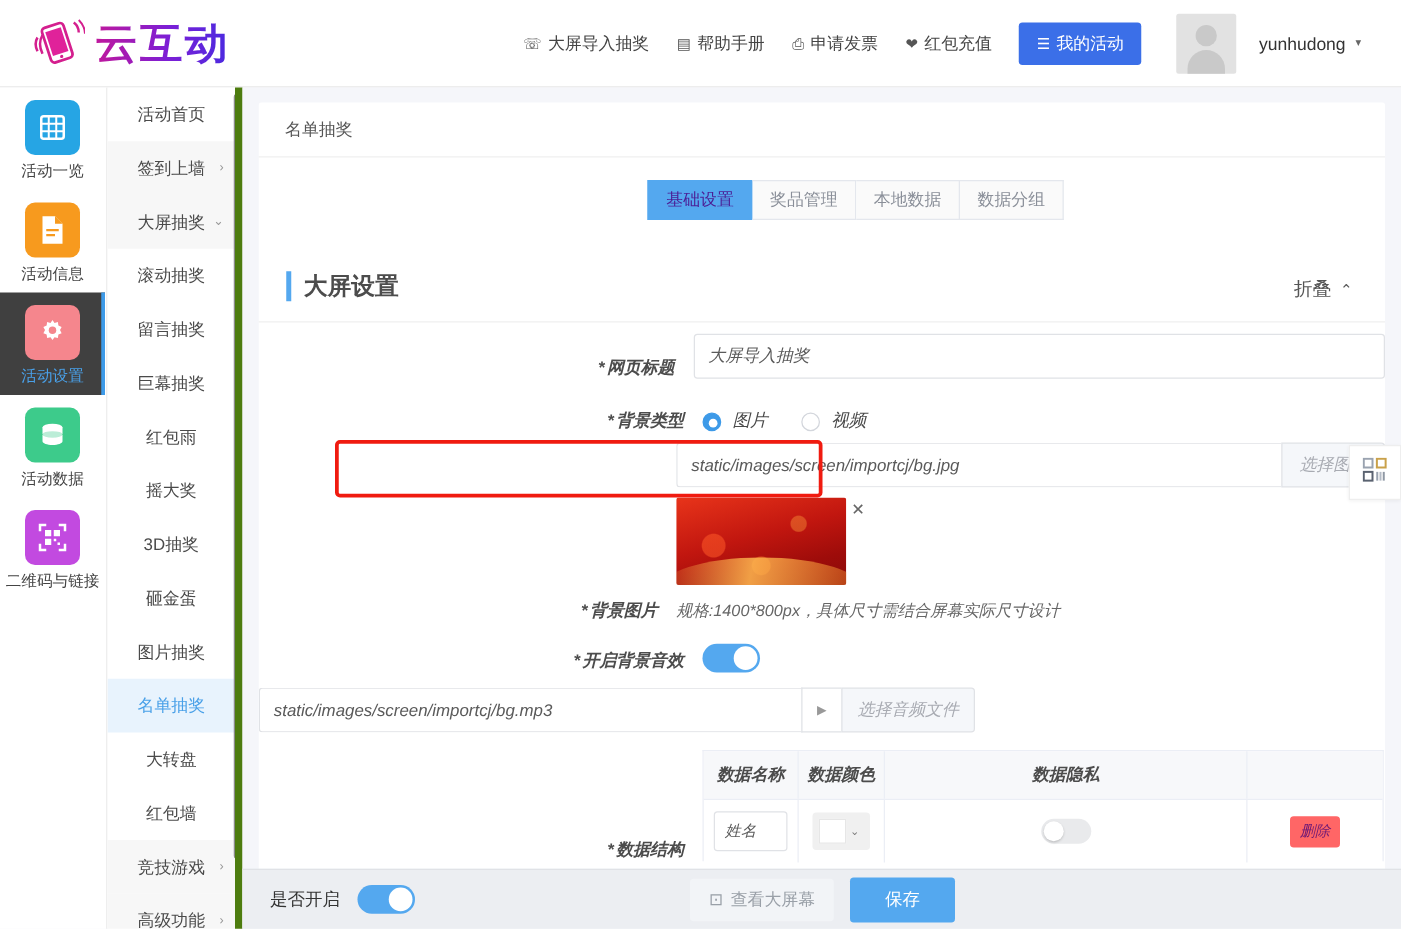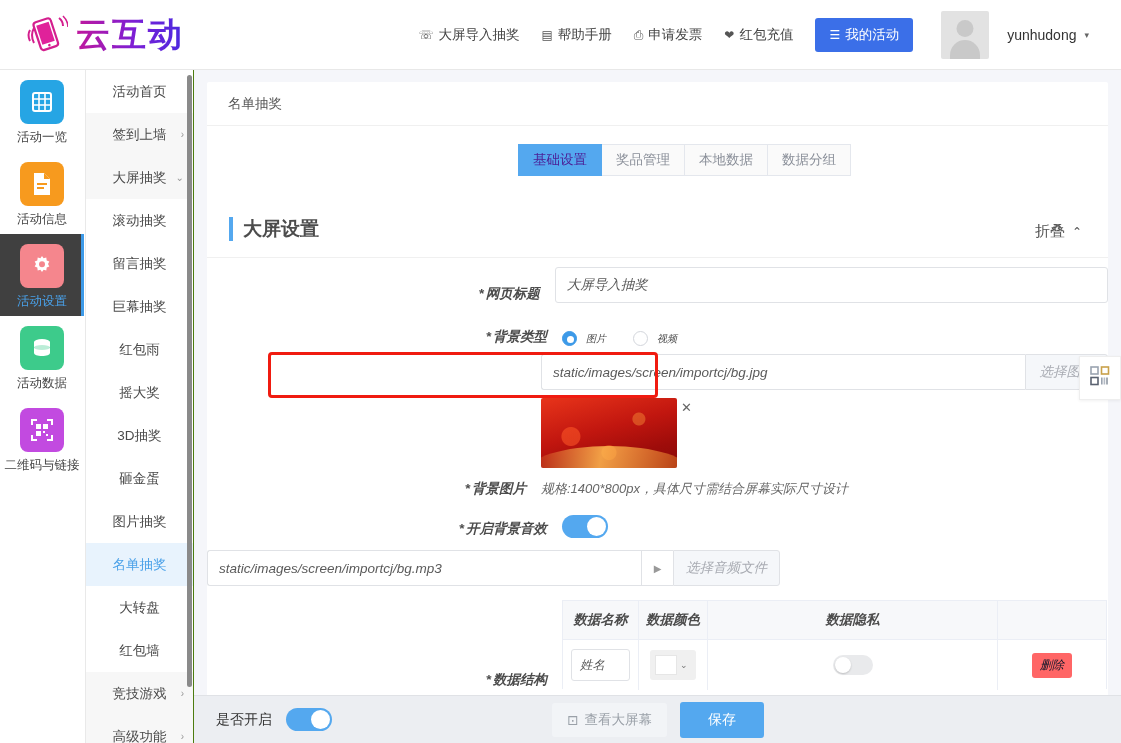--- a/index.html
+++ b/index.html
@@ -70,21 +70,21 @@
   .isb-ico {
     width: 44px; height: 44px; border-radius: 8px; margin: 0 auto 5px auto;
     display: flex; align-items: center; justify-content: center;
   }
   .isb-label { font-size: 12.5px; color: #444; }
   .isb-item.active .isb-label { color: #49a0e8; }
 
   
   .menu-sidebar {
     position: absolute; left: 86px; top: 70px; width: 108px; height: 673px;
-    background: #ffffff; border-right: 1px solid #4d7c0f; overflow: hidden;
+    background: #ffffff; border-right: 6px solid #4d7c0f; overflow: hidden;
   }
   .msb-item {
     height: 43px; display: flex; align-items: center; justify-content: center;
     font-size: 13.5px; color: #4a4a4a; cursor: pointer; position: relative;
     padding: 0 10px;
   }
   .msb-item.group { background: #f7f7f7; }
   .msb-item.active { background: #e8f3fd; color: #49a0e8; }
   .msb-arrow { position: absolute; right: 9px; font-size: 10px; color: #999; }
   .msb-scroll {
@@ -160,21 +160,21 @@
     font-size: 10px; color: #999; cursor: pointer;
   }
 
   .radio-row { display: flex; align-items: center; gap: 9px; padding-top: 9px; }
   .radio { width: 15px; height: 15px; border-radius: 50%; border: 1px solid #d3d6dc; background:#fff; }
   .radio.on { background: #3d9ae8; border-color:#3d9ae8; position: relative; }
   .radio.on::after {
     content:''; position:absolute; left:4px; top:4px; width:7px; height:7px;
     border-radius:50%; background:#fff;
   }
-  .radio-lab { font-size: 10px; color: #4a4a4a; margin-right: 18px; }
+  .radio-lab { font-size: 14px; color: #4a4a4a; margin-right: 18px; }
 
   .thumb-wrap { position: relative; width: 136px; }
   .thumb {
     width: 136px; height: 70px; border-radius: 2px;
     background:
       radial-gradient(circle at 22% 55%, rgba(255,90,40,.55) 0 9px, transparent 10px),
       radial-gradient(circle at 50% 78%, rgba(255,120,40,.45) 0 7px, transparent 8px),
       radial-gradient(circle at 72% 30%, rgba(255,160,60,.4) 0 6px, transparent 7px),
       linear-gradient(165deg, #e8341a 0%, #c1160f 45%, #9e0c0a 75%, #8a0a08 100%);
     position: relative; overflow: hidden;
@@ -216,21 +216,21 @@
     width: 59px; height: 32px; border: 1px solid #e0e2e6; border-radius: 3px;
     display: flex; align-items: center; padding-left: 8px; font-size: 12.5px; color: #5a5a5a;
   }
   .color-picker {
     width: 46px; height: 30px; background: #f0f0f0; border-radius: 3px;
     display: flex; align-items: center; gap: 3px; padding: 0 5px; cursor: pointer;
   }
   .color-sw { width: 22px; height: 20px; background: #fff; border: 1px solid #e6e6e6; }
   .cp-caret { font-size: 9px; color: #777; }
   .del-btn {
-    background: #f66; color: #0f172a; font-size: 12px; border-radius: 3px;
+    background: #f66; color: #701a75; font-size: 12px; border-radius: 3px;
     padding: 4px 8px; cursor: pointer;
   }
   .mini-switch {
     width: 40px; height: 20px; border-radius: 11px; background: #e9eaec;
     position: relative; cursor: pointer;
   }
   .mini-switch::after {
     content:''; position:absolute; left: 2px; top: 2px; width: 16px; height: 16px;
     border-radius: 50%; background: #fff; box-shadow: 0 1px 2px rgba(0,0,0,.18);
   }

